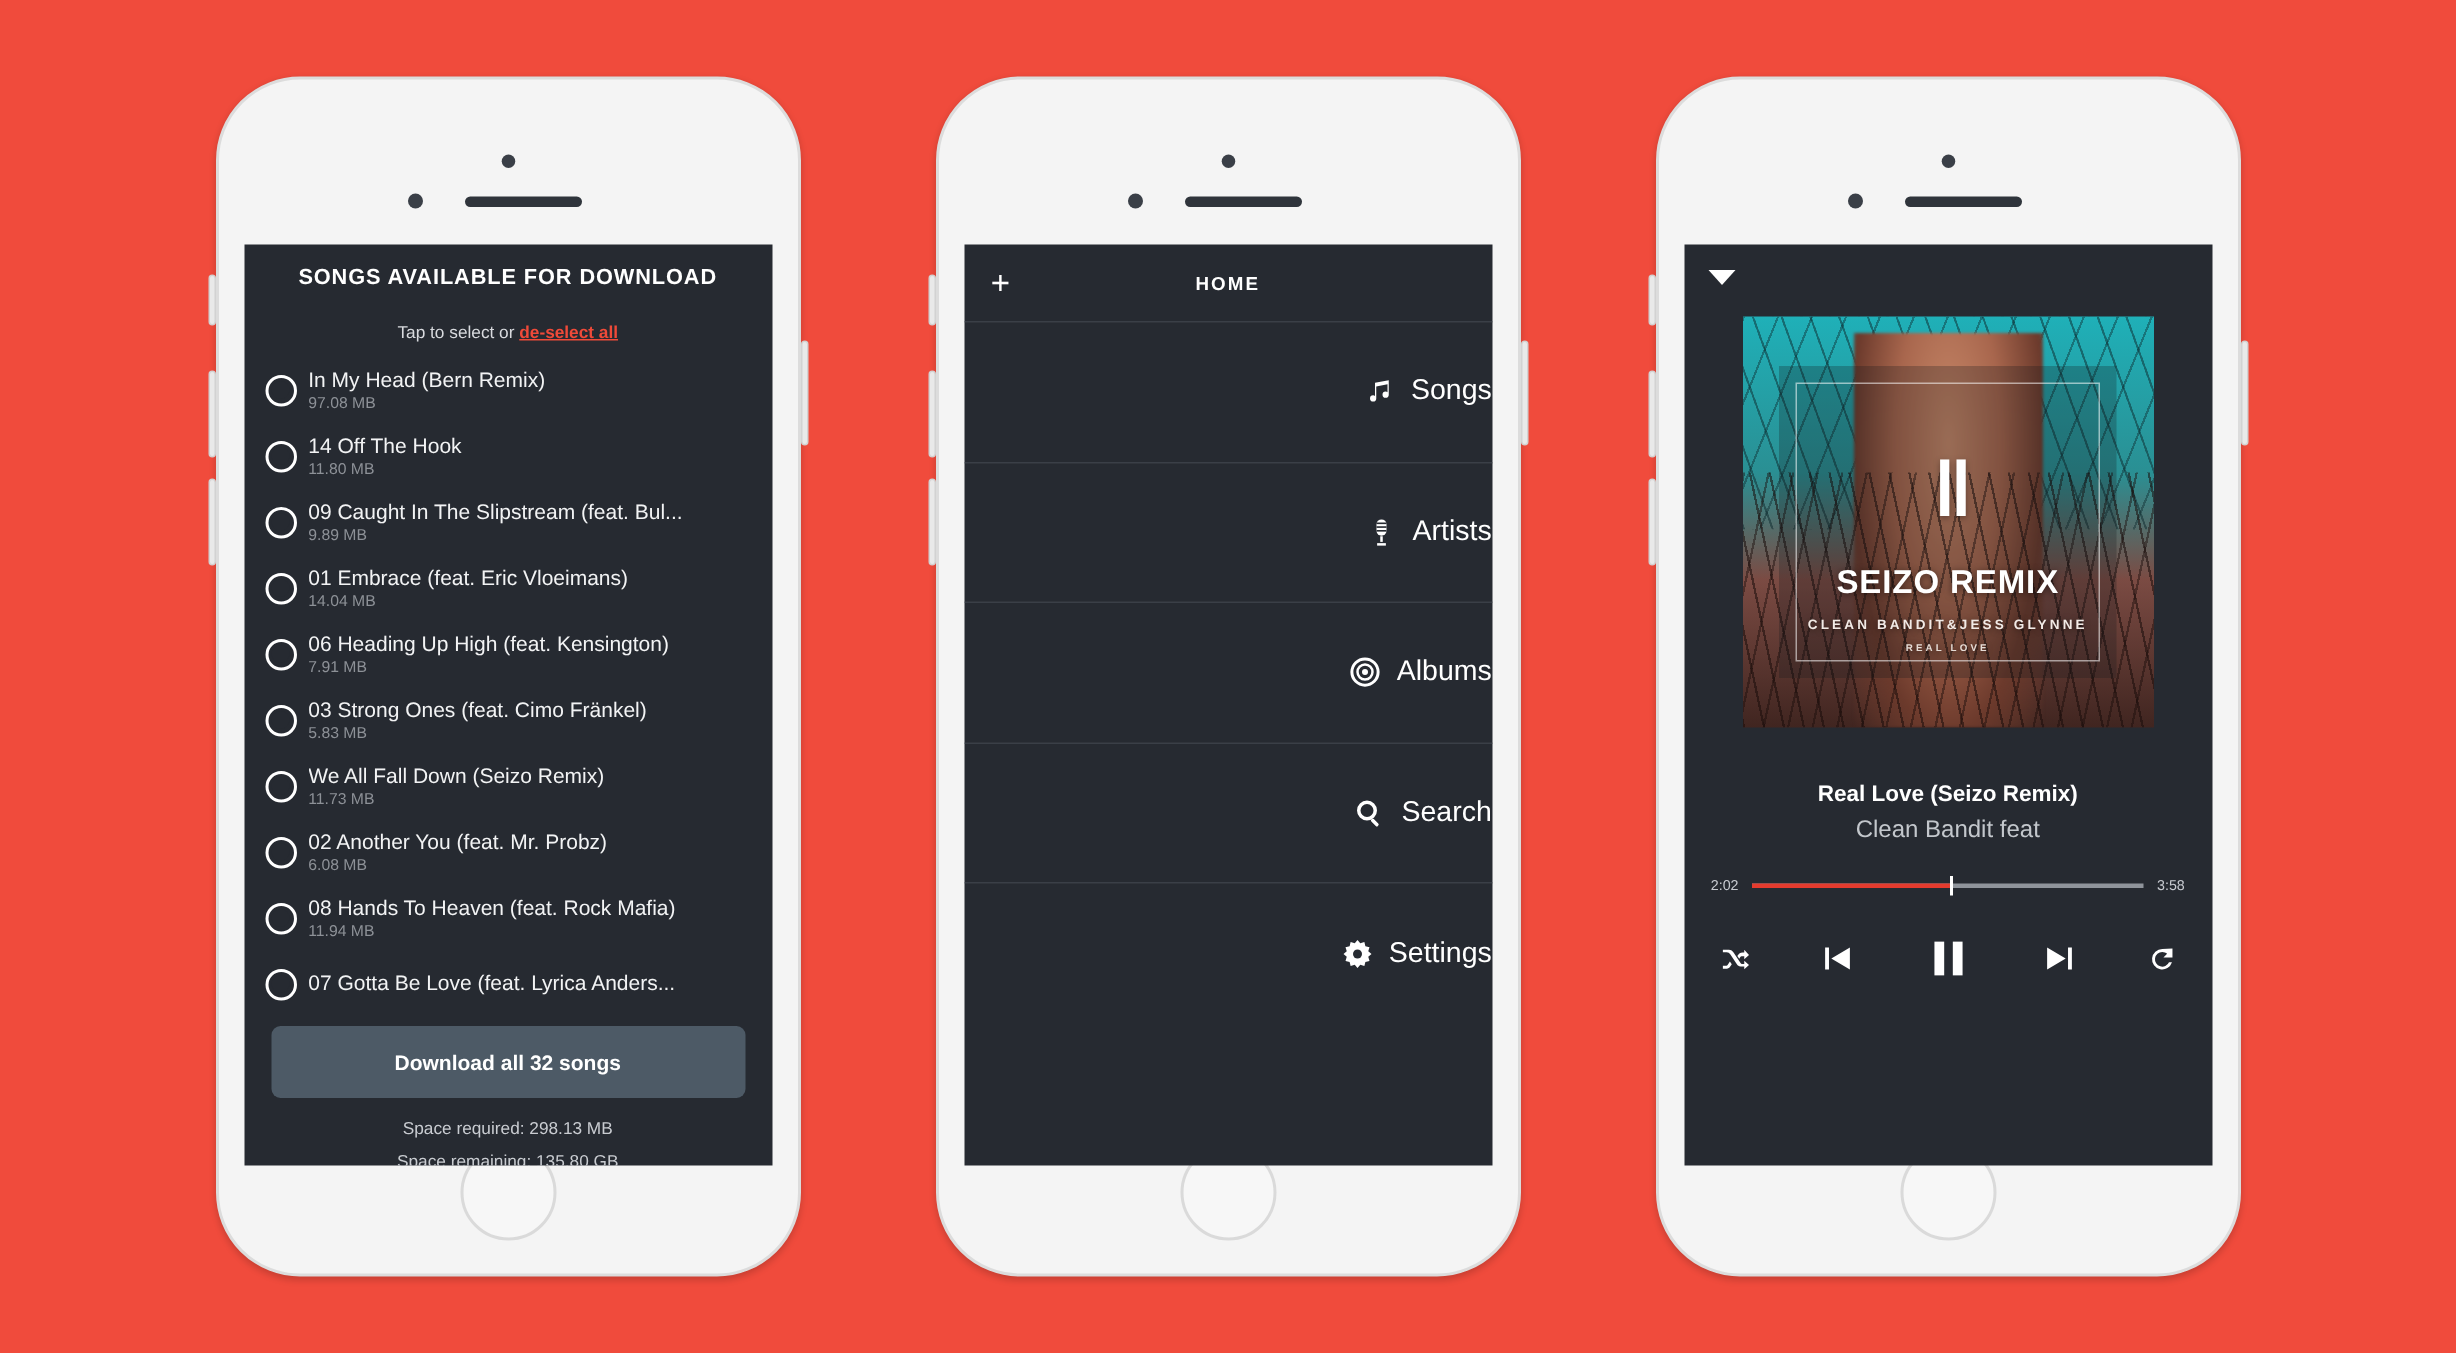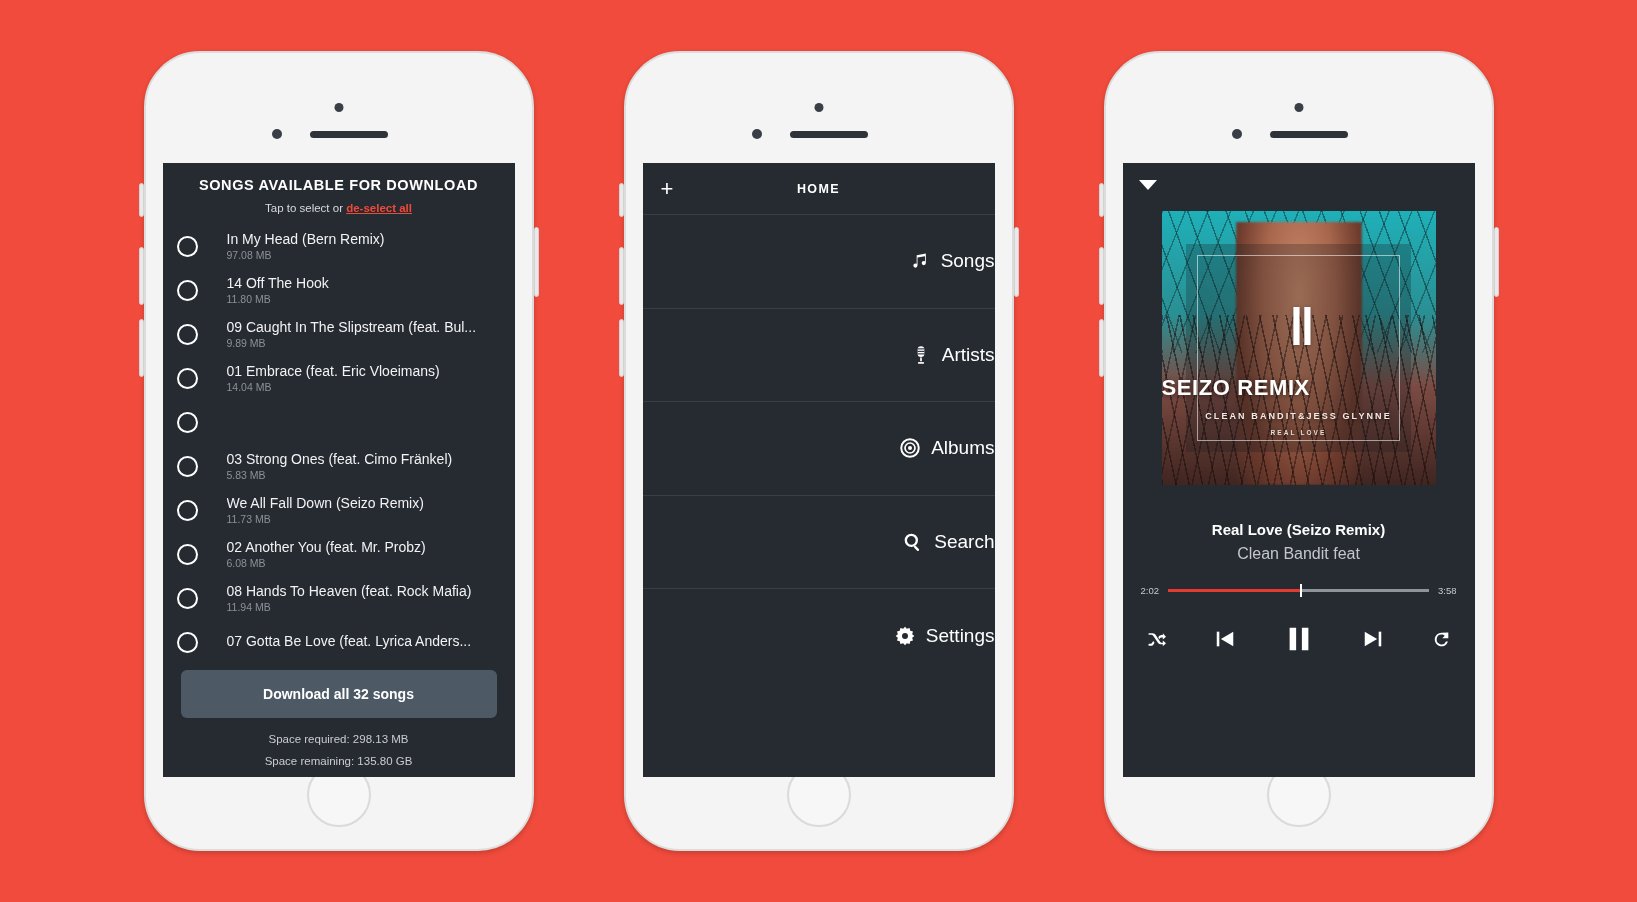--- a/index.html
+++ b/index.html
@@ -44,25 +44,25 @@
 
   .screen {
     position: absolute; left: 19px; top: 112px;
     width: 352px; height: 614px;
     background: #262a31; overflow: hidden;
   }
 
   
   .dl-head { padding: 14px 10px 0; text-align: center; }
   .dl-title { color: #fff; font-size: 14.5px; font-weight: bold; letter-spacing: .6px; }
-  .dl-sub { margin-top: 9px; font-size: 11.5px; color: #d8dade; }
+  .dl-sub { margin-top: 23px; font-size: 11.5px; color: #d8dade; }
   .dl-sub a { color: #ef4a39; text-decoration: underline; font-weight: bold; }
 
   .song-list { margin-top: 10px; }
-  .song-row { display: flex; align-items: center; gap: 29px; padding: 4px 8px 4px 14px; height: 44px; }
+  .song-row { display: flex; align-items: center; gap: 8px; padding: 4px 8px 4px 14px; height: 44px; }
   .radio { width: 21px; height: 21px; border-radius: 50%; border: 2.5px solid #fff;
            flex: 0 0 auto; position: relative; background: #262a31; }
   .radio::after { content: ""; position: absolute; inset: 2.5px; border-radius: 50%; background: #262a31; }
   .song-txt { min-width: 0; }
   .song-name { color: #f2f3f4; font-size: 14px; white-space: nowrap;
                overflow: hidden; text-overflow: ellipsis; max-width: 290px; line-height: 1.25; }
   .song-size { color: #8d9197; font-size: 10.5px; margin-top: 1px; }
 
   .dl-btn { margin: 6px 18px 0; height: 48px; border-radius: 6px; background: #4d5a66;
             color: #fff; font-size: 14px; font-weight: bold;
@@ -102,21 +102,21 @@
                   repeating-linear-gradient(70deg, rgba(12,40,44,.5) 0 1.4px, rgba(0,0,0,0) 1.4px 18px),
                   repeating-linear-gradient(112deg, rgba(12,40,44,.42) 0 1.4px, rgba(0,0,0,0) 1.4px 21px);
   }
   .art-panel { position: absolute; left: 9%; top: 12%; width: 82%; height: 76%;
                background: rgba(20,24,28,.26); }
   .art-frame { position: absolute; left: 13%; top: 16%; width: 74%; height: 68%;
                border: 1.5px solid rgba(255,255,255,.55); }
   .art-logo { position: absolute; left: 50%; top: 33%; transform: translateX(-50%);
               color: #fff; font-size: 52px; font-weight: bold; font-style: italic;
               letter-spacing: -7px; line-height: 1; text-shadow: 0 1px 4px rgba(0,0,0,.35); }
-  .art-main { position: absolute; left: 0; right: 0; top: 60%; 
+  .art-main { position: absolute; left: 0; right: 0; top: 60%; text-align: center;
               color: #fff; font-size: 22px; font-weight: bold; letter-spacing: .6px;
               text-shadow: 0 1px 5px rgba(0,0,0,.5); }
   .art-sub { position: absolute; left: 0; right: 0; top: 73%; text-align: center;
              color: #f2eae6; font-size: 9px; font-weight: bold; letter-spacing: 2.1px;
              text-shadow: 0 1px 4px rgba(0,0,0,.5); }
   .art-sub2 { position: absolute; left: 0; right: 0; top: 79.5%; text-align: center;
               color: #e6dcd6; font-size: 6.5px; font-weight: bold; letter-spacing: 2.1px;
               text-shadow: 0 1px 4px rgba(0,0,0,.5); }
 
   .np-title { text-align: center; color: #fff; font-size: 15px; font-weight: bold; margin-top: 36px; }
@@ -180,20 +180,24 @@
         </div>
         <div class="song-row">
           <div class="radio"></div>
           <div class="song-txt">
             <div class="song-name">01 Embrace (feat. Eric Vloeimans)</div>
             <div class="song-size">14.04 MB</div>
           </div>
         </div>
         <div class="song-row">
           <div class="radio"></div>
+          <div class="song-txt">
+            <div class="song-name">06 Heading Up High (feat. Kensington)</div>
+            <div class="song-size">7.91 MB</div>
+          </div>
         </div>
         <div class="song-row">
           <div class="radio"></div>
           <div class="song-txt">
             <div class="song-name">03 Strong Ones (feat. Cimo Fränkel)</div>
             <div class="song-size">5.83 MB</div>
           </div>
         </div>
         <div class="song-row">
           <div class="radio"></div>

